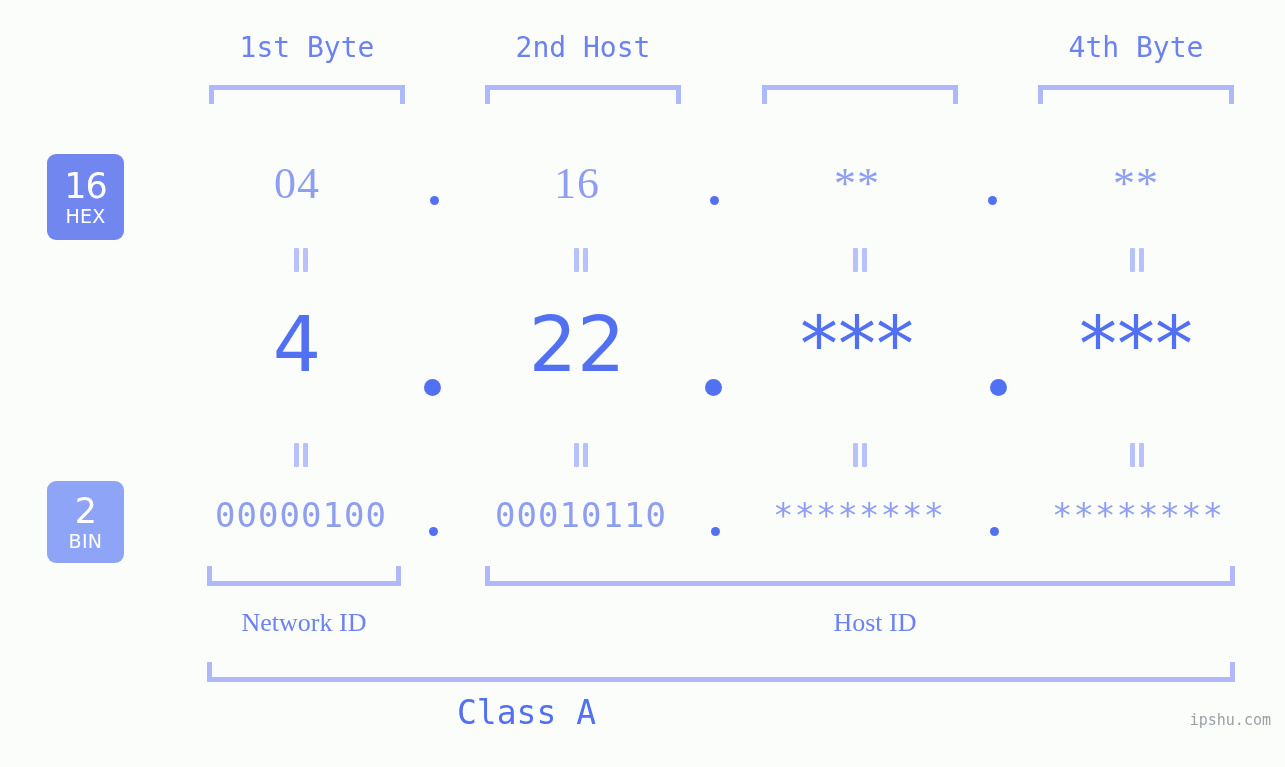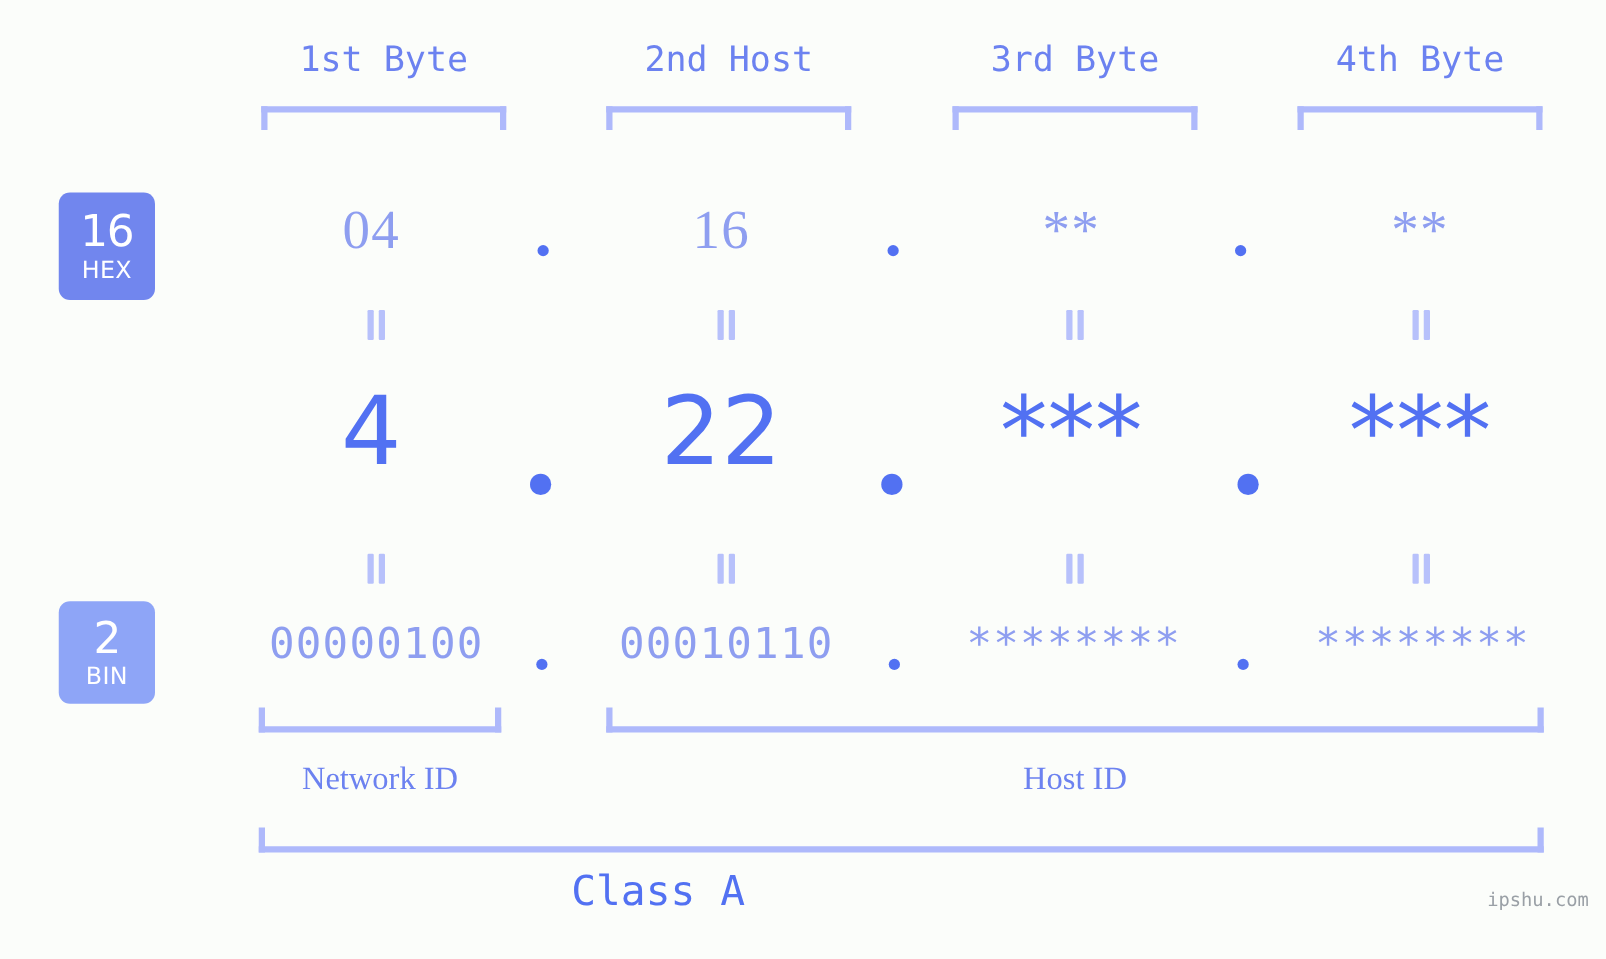--- a/index.html
+++ b/index.html
@@ -106,21 +106,20 @@
     font-size:15px;color:#9aa0a6;white-space:nowrap;
   }
 </style>
 </head>
 <body>
 
 <div id="stage">
 
   <div class="byte-head" style="left:209px">1st Byte</div>
   <div class="byte-head" style="left:485px">2nd Host</div>
-  <div class="byte-head" style="left:762px">3rd Byte</div>
   <div class="byte-head" style="left:1038px">4th Byte</div>
 
   <div class="tbracket" style="left:209px"></div>
   <div class="tbracket" style="left:485px"></div>
   <div class="tbracket" style="left:762px"></div>
   <div class="tbracket" style="left:1038px"></div>
 
   <div class="badge" id="badge-hex">
     <div class="num">16</div>
     <div class="lab">HEX</div>
@@ -191,20 +190,20 @@
     <div class="cell" style="left:1040px">********</div>
     <div class="dot dot-sm" style="left:429px;top:527px"></div>
     <div class="dot dot-sm" style="left:711px;top:527px"></div>
     <div class="dot dot-sm" style="left:990px;top:527px"></div>
   </div>
 
   <div class="bbracket" style="left:207px;top:566px;width:194px"></div>
   <div class="bbracket" style="left:485px;top:566px;width:750px"></div>
 
   <div class="idlabel" style="left:207px;width:194px">Network ID</div>
-  <div class="idlabel" style="left:485px;width:750px">Host ID</div>
+  <div class="idlabel" style="left:500px;width:750px">Host ID</div>
 
   <div class="bbracket" style="left:207px;top:662px;width:1028px"></div>
   <div id="class-label">Class A</div>
 
   <div id="watermark">ipshu.com</div>
 
 </div>
 
 </body></html>

